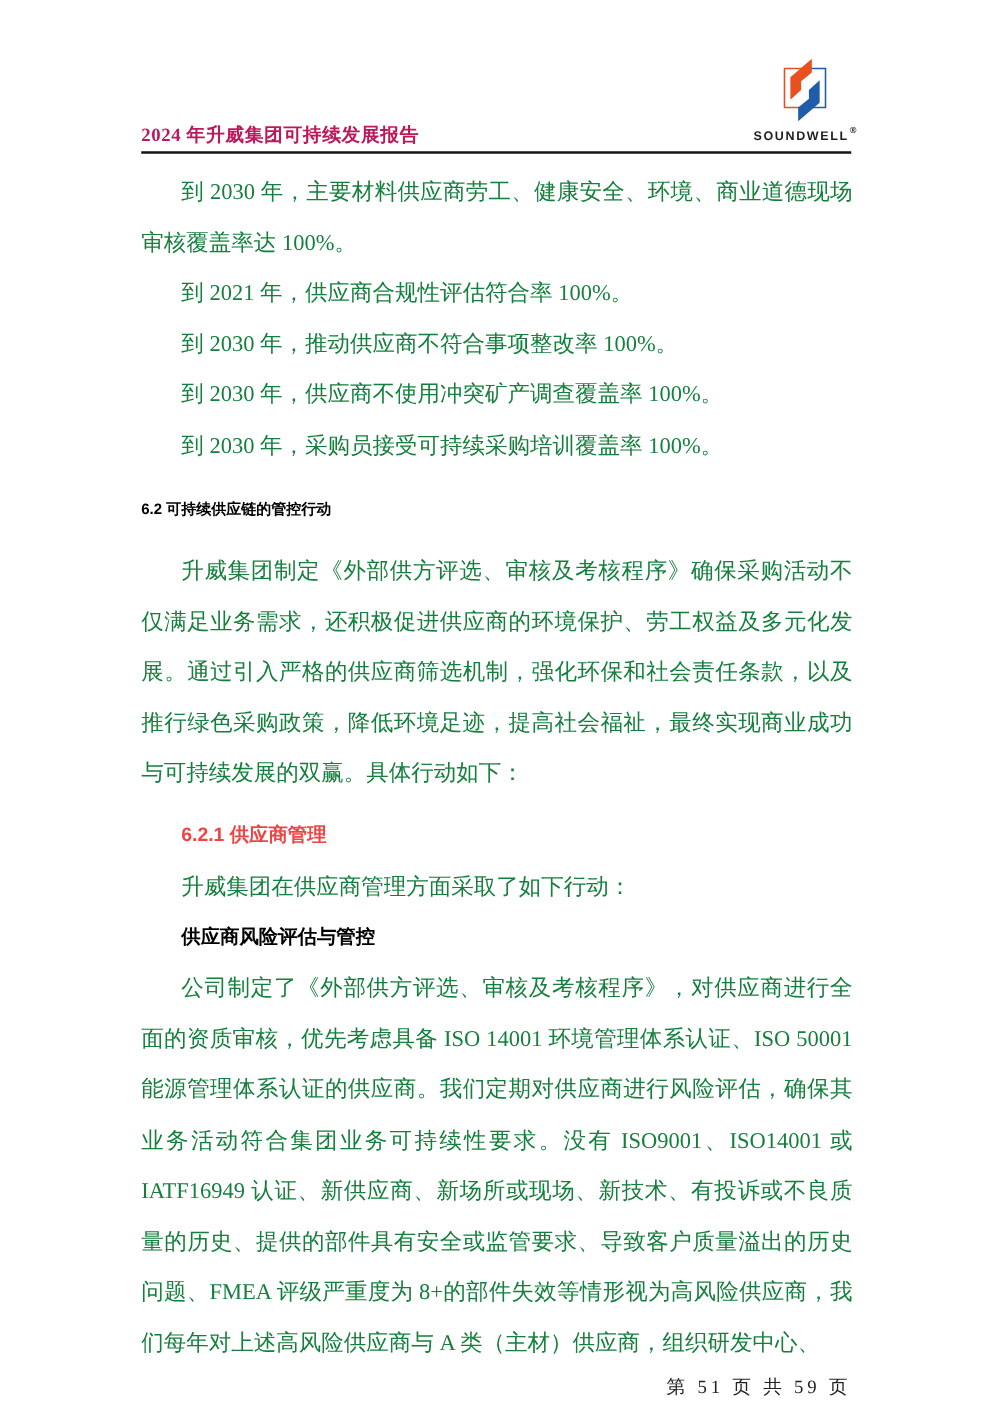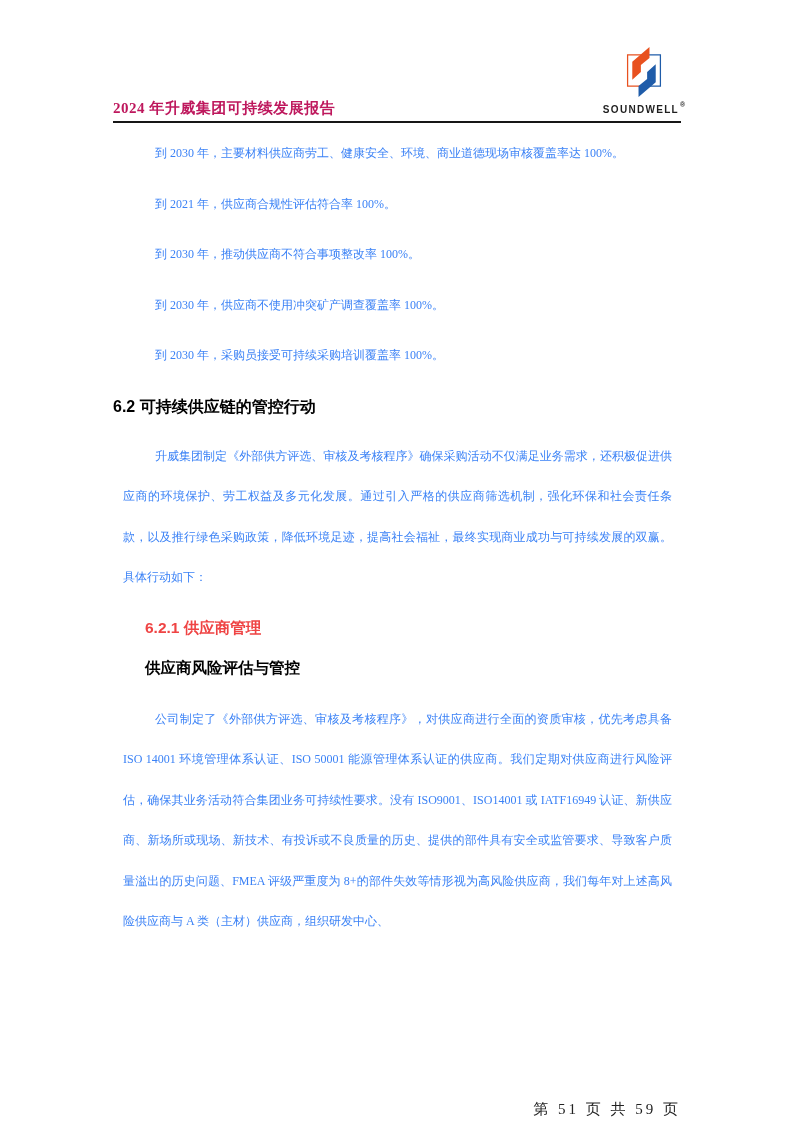--- a/index.html
+++ b/index.html
@@ -58,32 +58,32 @@
   }
 
   
   .content {
     position: absolute;
     left: 113px;
     top: 128px;
     width: 569px;
   }
   .para {
-    margin: 10px;
-    font-size: 12px;
+    margin: 0;
+    font-size: 18px;
     line-height: 40.5px;
     text-align: justify;
     text-indent: 32px;
-    color: #3b82f6;
+    color: #15803d;
   }
   .goals { margin-top: 5px; }
   .section-heading {
     margin: 16px 0 14px 0;
     font-family: "Liberation Sans", "DejaVu Sans", sans-serif;
-    font-size: 16px;
+    font-size: 12px;
     line-height: 30px;
     font-weight: 700;
     color: #000000;
     text-indent: 0;
   }
   .subsection-heading {
     margin: 10px 0 0 0;
     font-family: "Liberation Sans", "DejaVu Sans", sans-serif;
     font-size: 15.5px;
     line-height: 40.5px;
@@ -143,20 +143,21 @@
     <p class="para">到 2030 年，推动供应商不符合事项整改率 100%。</p>
     <p class="para">到 2030 年，供应商不使用冲突矿产调查覆盖率 100%。</p>
     <p class="para">到 2030 年，采购员接受可持续采购培训覆盖率 100%。</p>
 
     <h1 class="section-heading">6.2 可持续供应链的管控行动</h1>
 
     <p class="para">升威集团制定《外部供方评选、审核及考核程序》确保采购活动不仅满足业务需求，还积极促进供应商的环境保护、劳工权益及多元化发展。通过引入严格的供应商筛选机制，强化环保和社会责任条款，以及推行绿色采购政策，降低环境足迹，提高社会福祉，最终实现商业成功与可持续发展的双赢。具体行动如下：</p>
 
     <h2 class="subsection-heading">6.2.1 供应商管理</h2>
 
+    <p class="para">升威集团在供应商管理方面采取了如下行动：</p>
 
     <h3 class="bold-subheading">供应商风险评估与管控</h3>
 
     <p class="para">公司制定了《外部供方评选、审核及考核程序》，对供应商进行全面的资质审核，优先考虑具备 ISO 14001 环境管理体系认证、ISO 50001 能源管理体系认证的供应商。我们定期对供应商进行风险评估，确保其业务活动符合集团业务可持续性要求。没有 ISO9001、ISO14001 或 IATF16949 认证、新供应商、新场所或现场、新技术、有投诉或不良质量的历史、提供的部件具有安全或监管要求、导致客户质量溢出的历史问题、FMEA 评级严重度为 8+的部件失效等情形视为高风险供应商，我们每年对上述高风险供应商与 A 类（主材）供应商，组织研发中心、</p>
 
   </div>
 
   <div class="page-number">第 51 页 共 59 页</div>
 
 </div>

